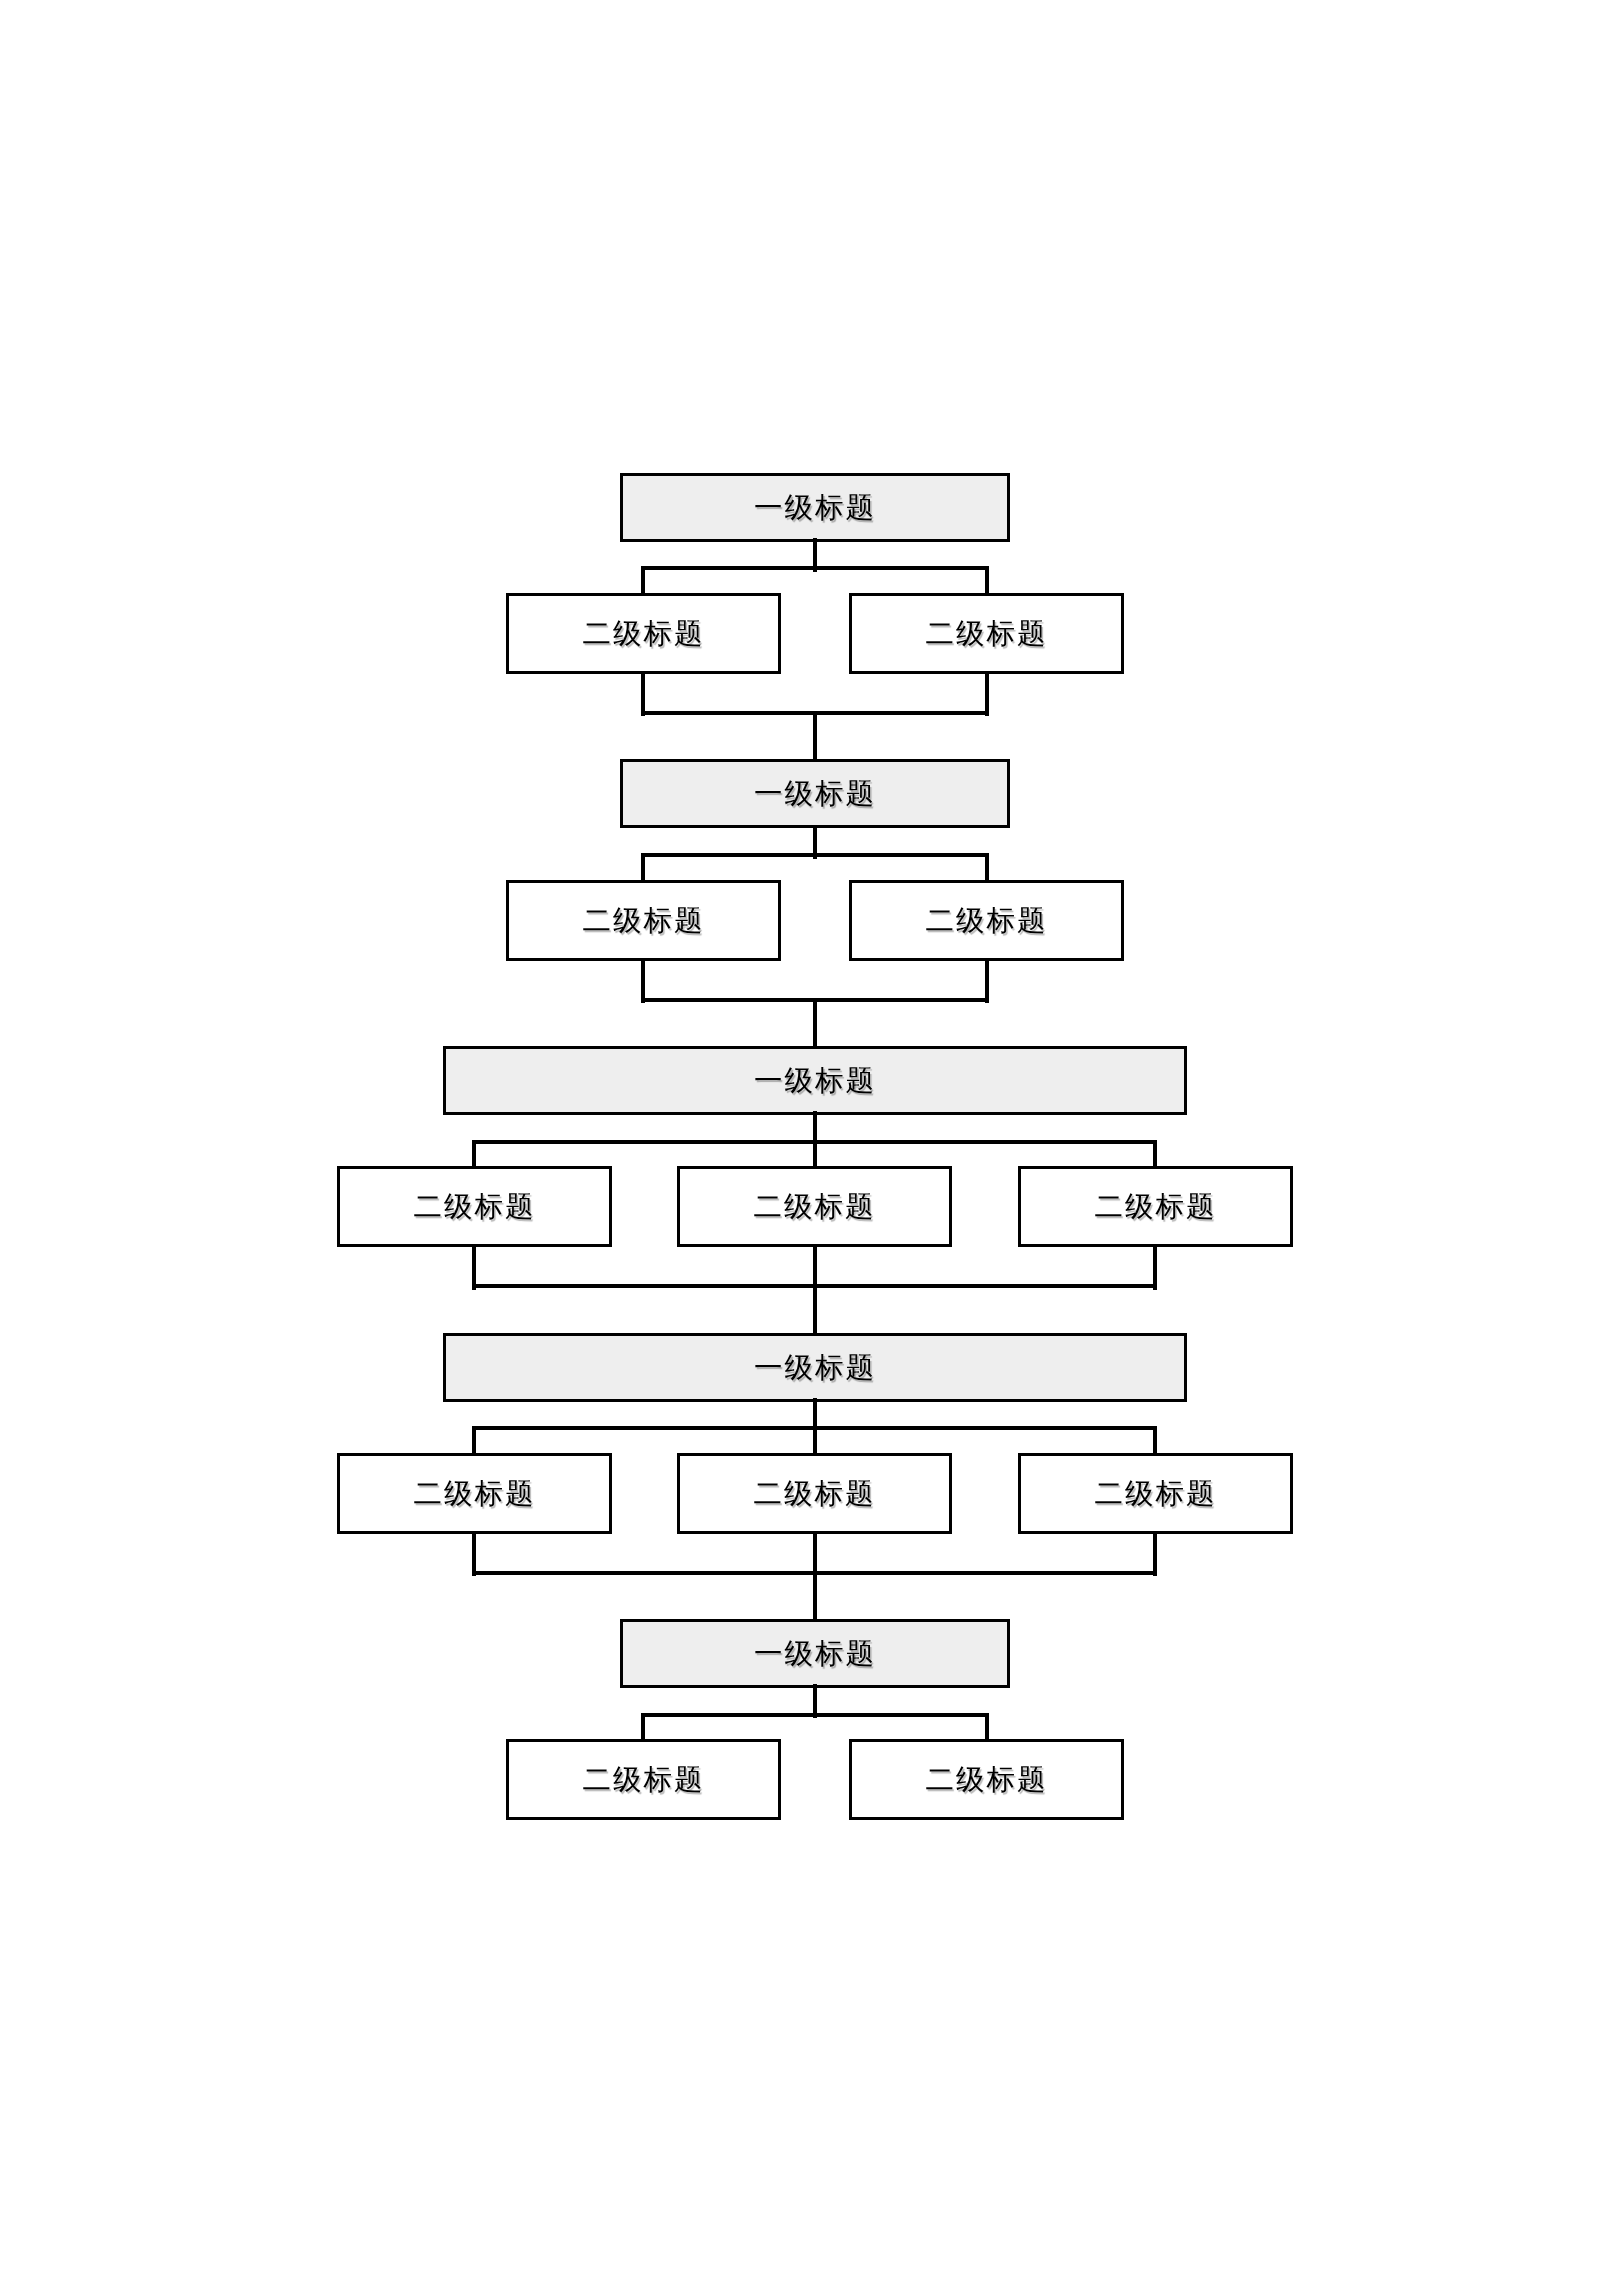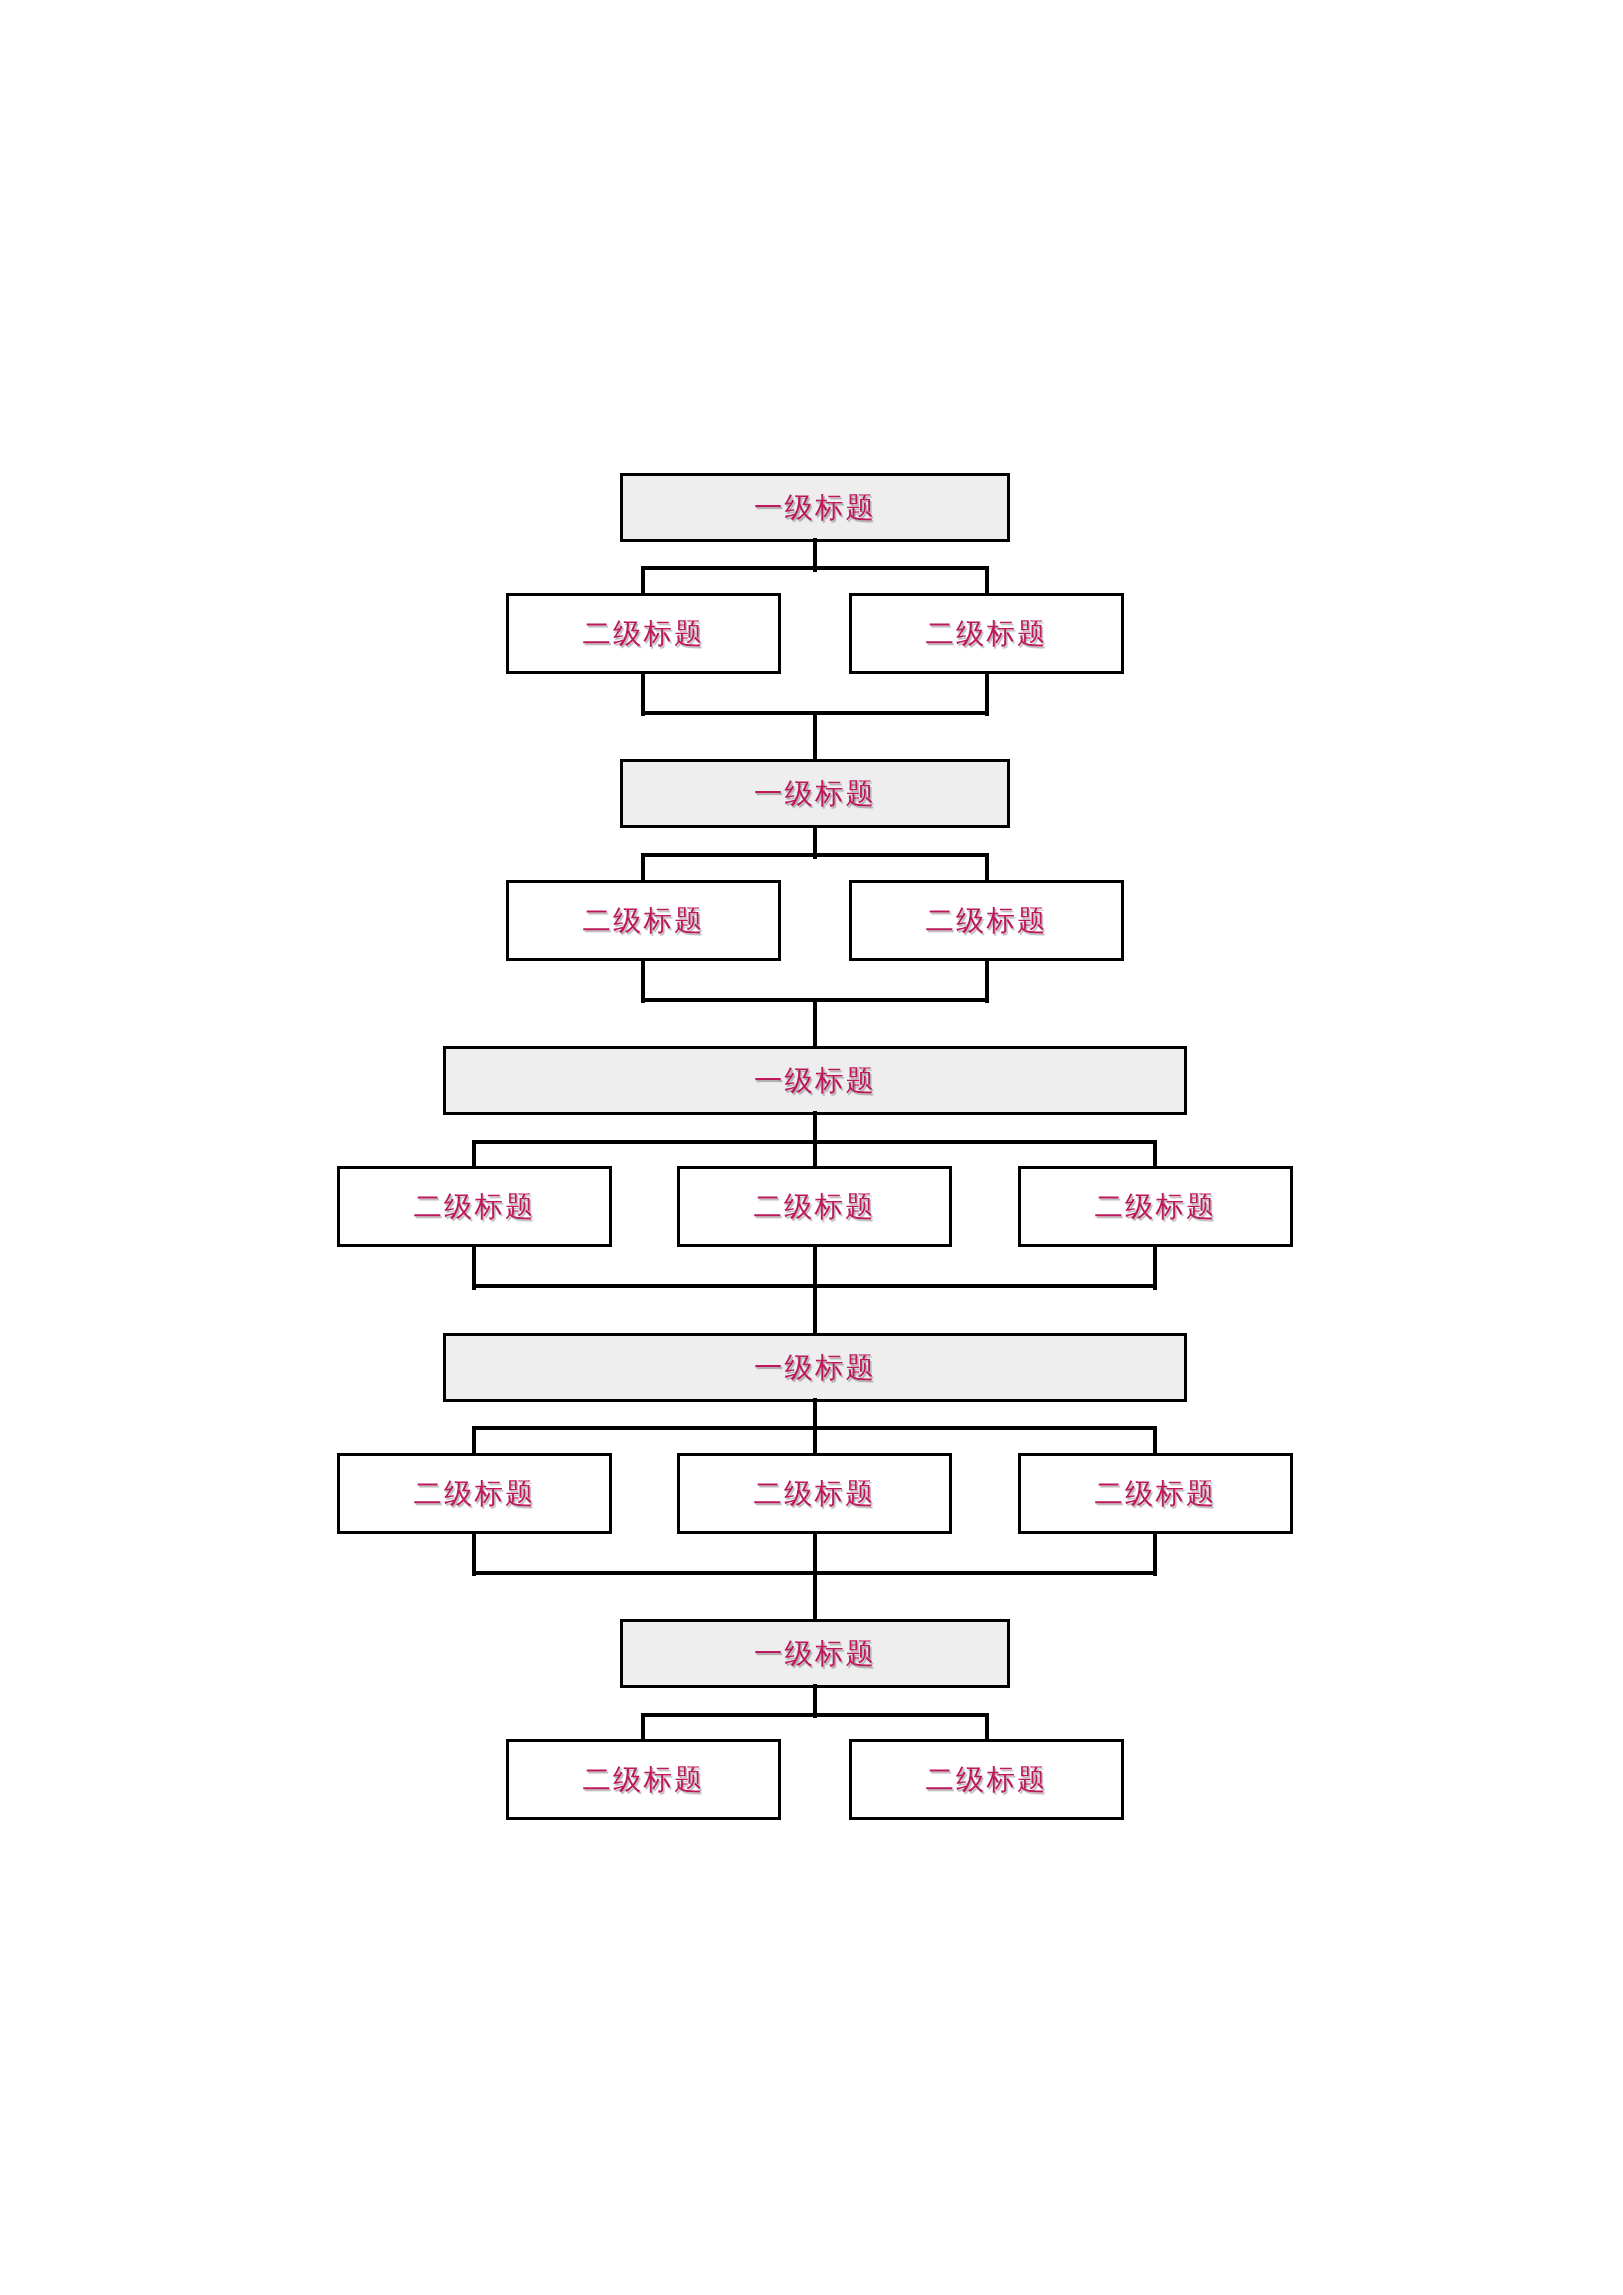--- a/index.html
+++ b/index.html
@@ -12,21 +12,21 @@
   .box{
     position:absolute;
     box-sizing:border-box;
     border:3.9px solid var(--border-color,#000000);
     display:flex;align-items:center;justify-content:center;
     text-align:center;
   }
   .box .lbl{
     font-size:28.5px;
     letter-spacing:2px;
-    color:#be185d;
+    color:#000000;
     text-shadow:1.5px 2px 1px rgba(0,0,0,0.28);
     white-space:nowrap;
   }
   .l1{background:var(--l1-fill,#eeeeee);}
   .l2{background:var(--l2-fill,#ffffff);}
   .line{position:absolute;background:var(--line-color,#000000);}
 </style>
 </head>
 <body>
 

